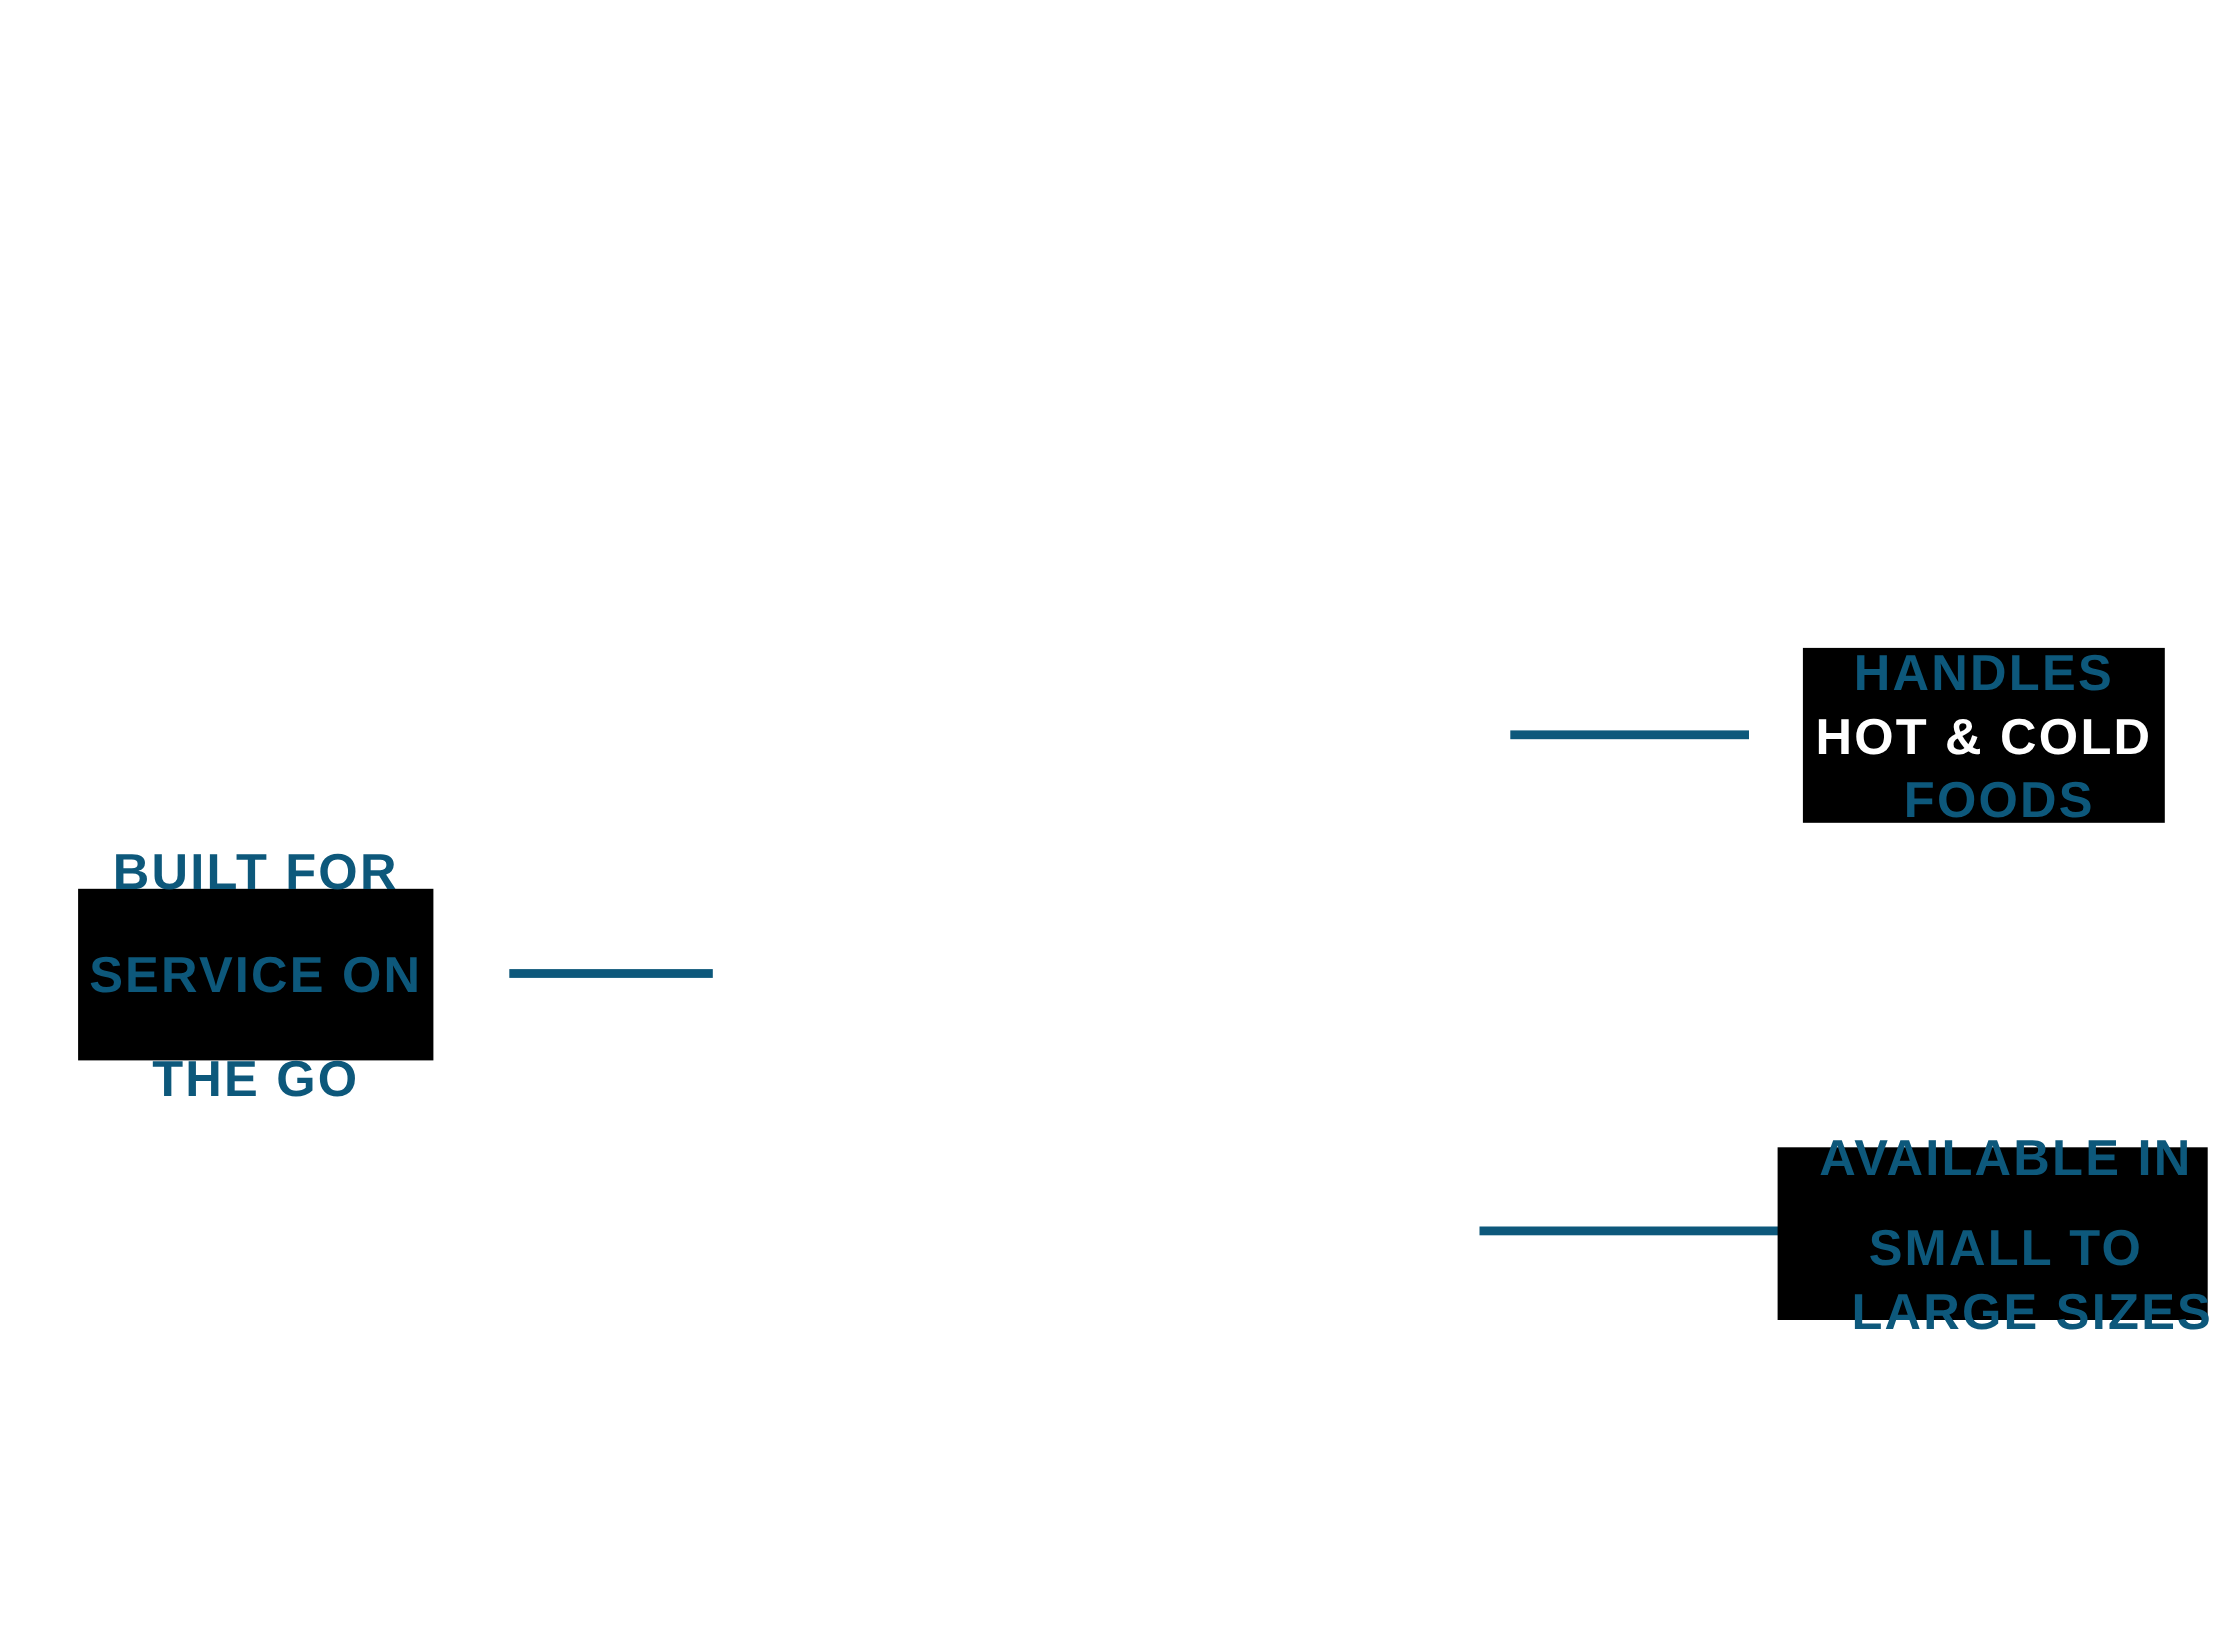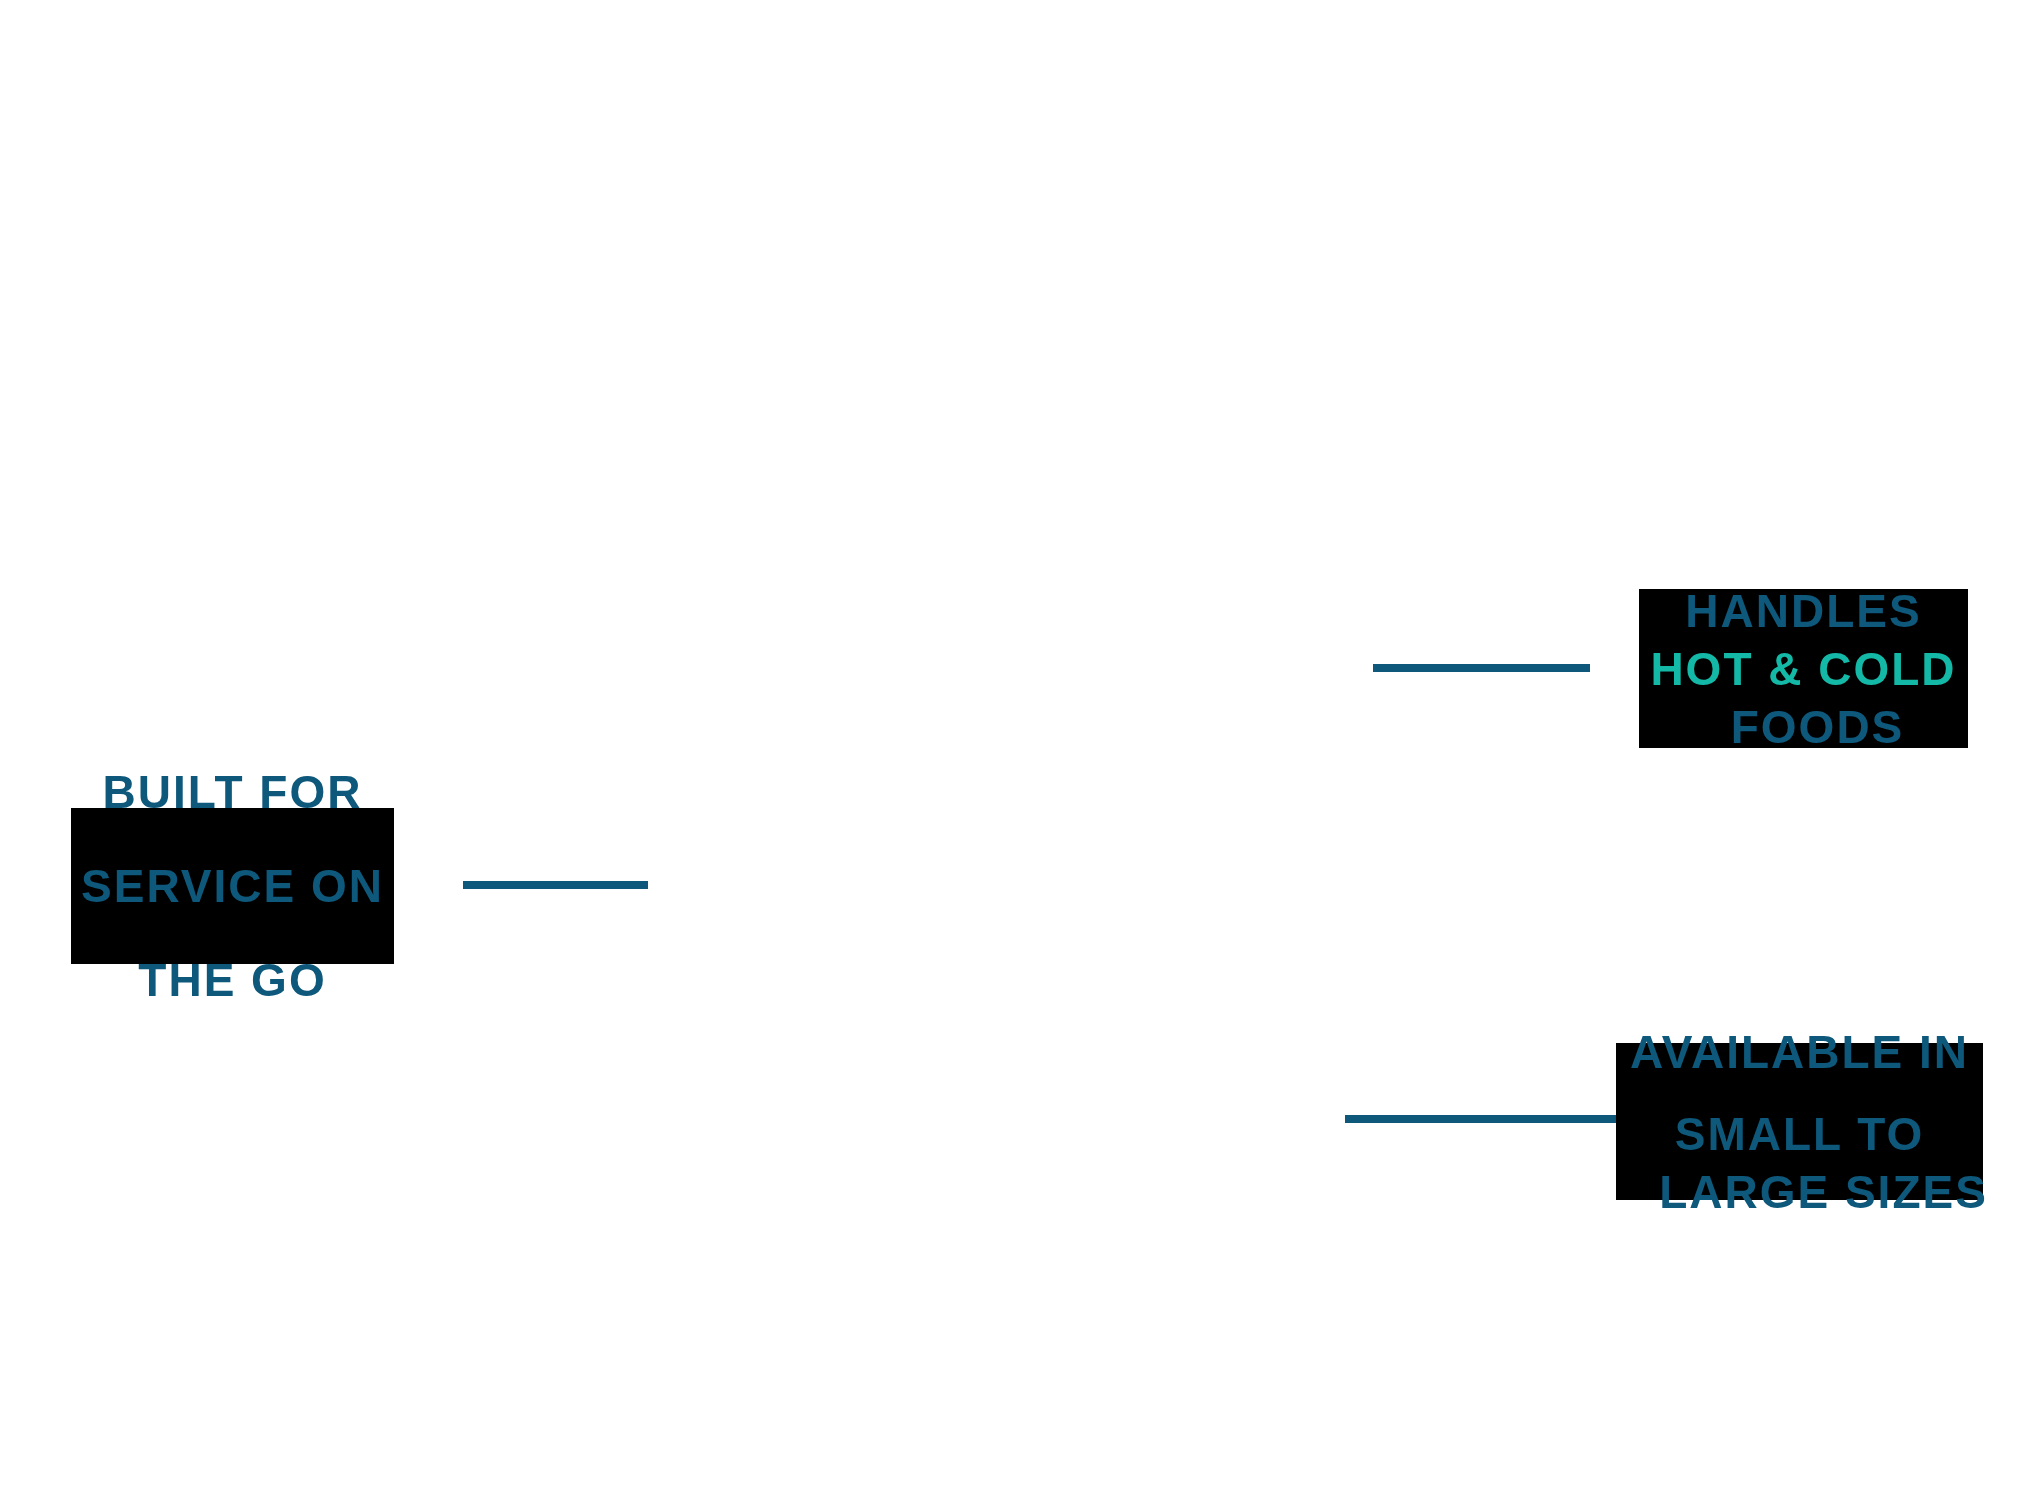--- a/index.html
+++ b/index.html
@@ -35,33 +35,33 @@
     position: absolute;
     height: 8px;
   }
   
   #callout-hot-cold   { left: 1639px; top: 589px;  width: 329px; height: 159px; }
   #line-hot-cold      { left: 1373px; top: 664px;  width: 217px; }
   
   #callout-service    { left: 71px;   top: 808px;  width: 323px; height: 156px; }
   #line-service       { left: 463px;  top: 881px;  width: 185px; }
   
-  #callout-sizes      { left: 1616px; top: 1043px; width: 367px; height: 157px; }
+  #callout-sizes      { left: 1616px; top: 1043px; width: 367px; height: 157px; padding-left: 24px; }
   #line-sizes         { left: 1345px; top: 1115px; width: 277px; }
 </style>
 </head>
 <body>
 
 <div class="canvas">
 
   <div class="leader-line" id="line-hot-cold" style="background: rgb(13, 88, 123);"></div>
 
   <div class="callout-box" id="callout-hot-cold" style="background: rgb(0, 0, 0);">
     <span class="callout-line-text" style="color: rgb(13, 88, 123);">HANDLES</span>
-    <span class="callout-line-text" style="color: #14b8a6;">HOT &amp; COLD</span>
+    <span class="callout-line-text" style="color: #ffffff;">HOT &amp; COLD</span>
     <span class="callout-line-text" style="color: rgb(13, 88, 123); margin-left: 28px;">FOODS</span>
   </div>
 
   <div class="callout-box" id="callout-service" style="background: rgb(0, 0, 0); gap: 36px;">
     <span class="callout-line-text" style="color: rgb(13, 88, 123);">BUILT FOR</span>
     <span class="callout-line-text" style="color: rgb(13, 88, 123);">SERVICE ON</span>
     <span class="callout-line-text" style="color: rgb(13, 88, 123);">THE GO</span>
   </div>
 
   <div class="leader-line" id="line-service" style="background: rgb(13, 88, 123);"></div>

